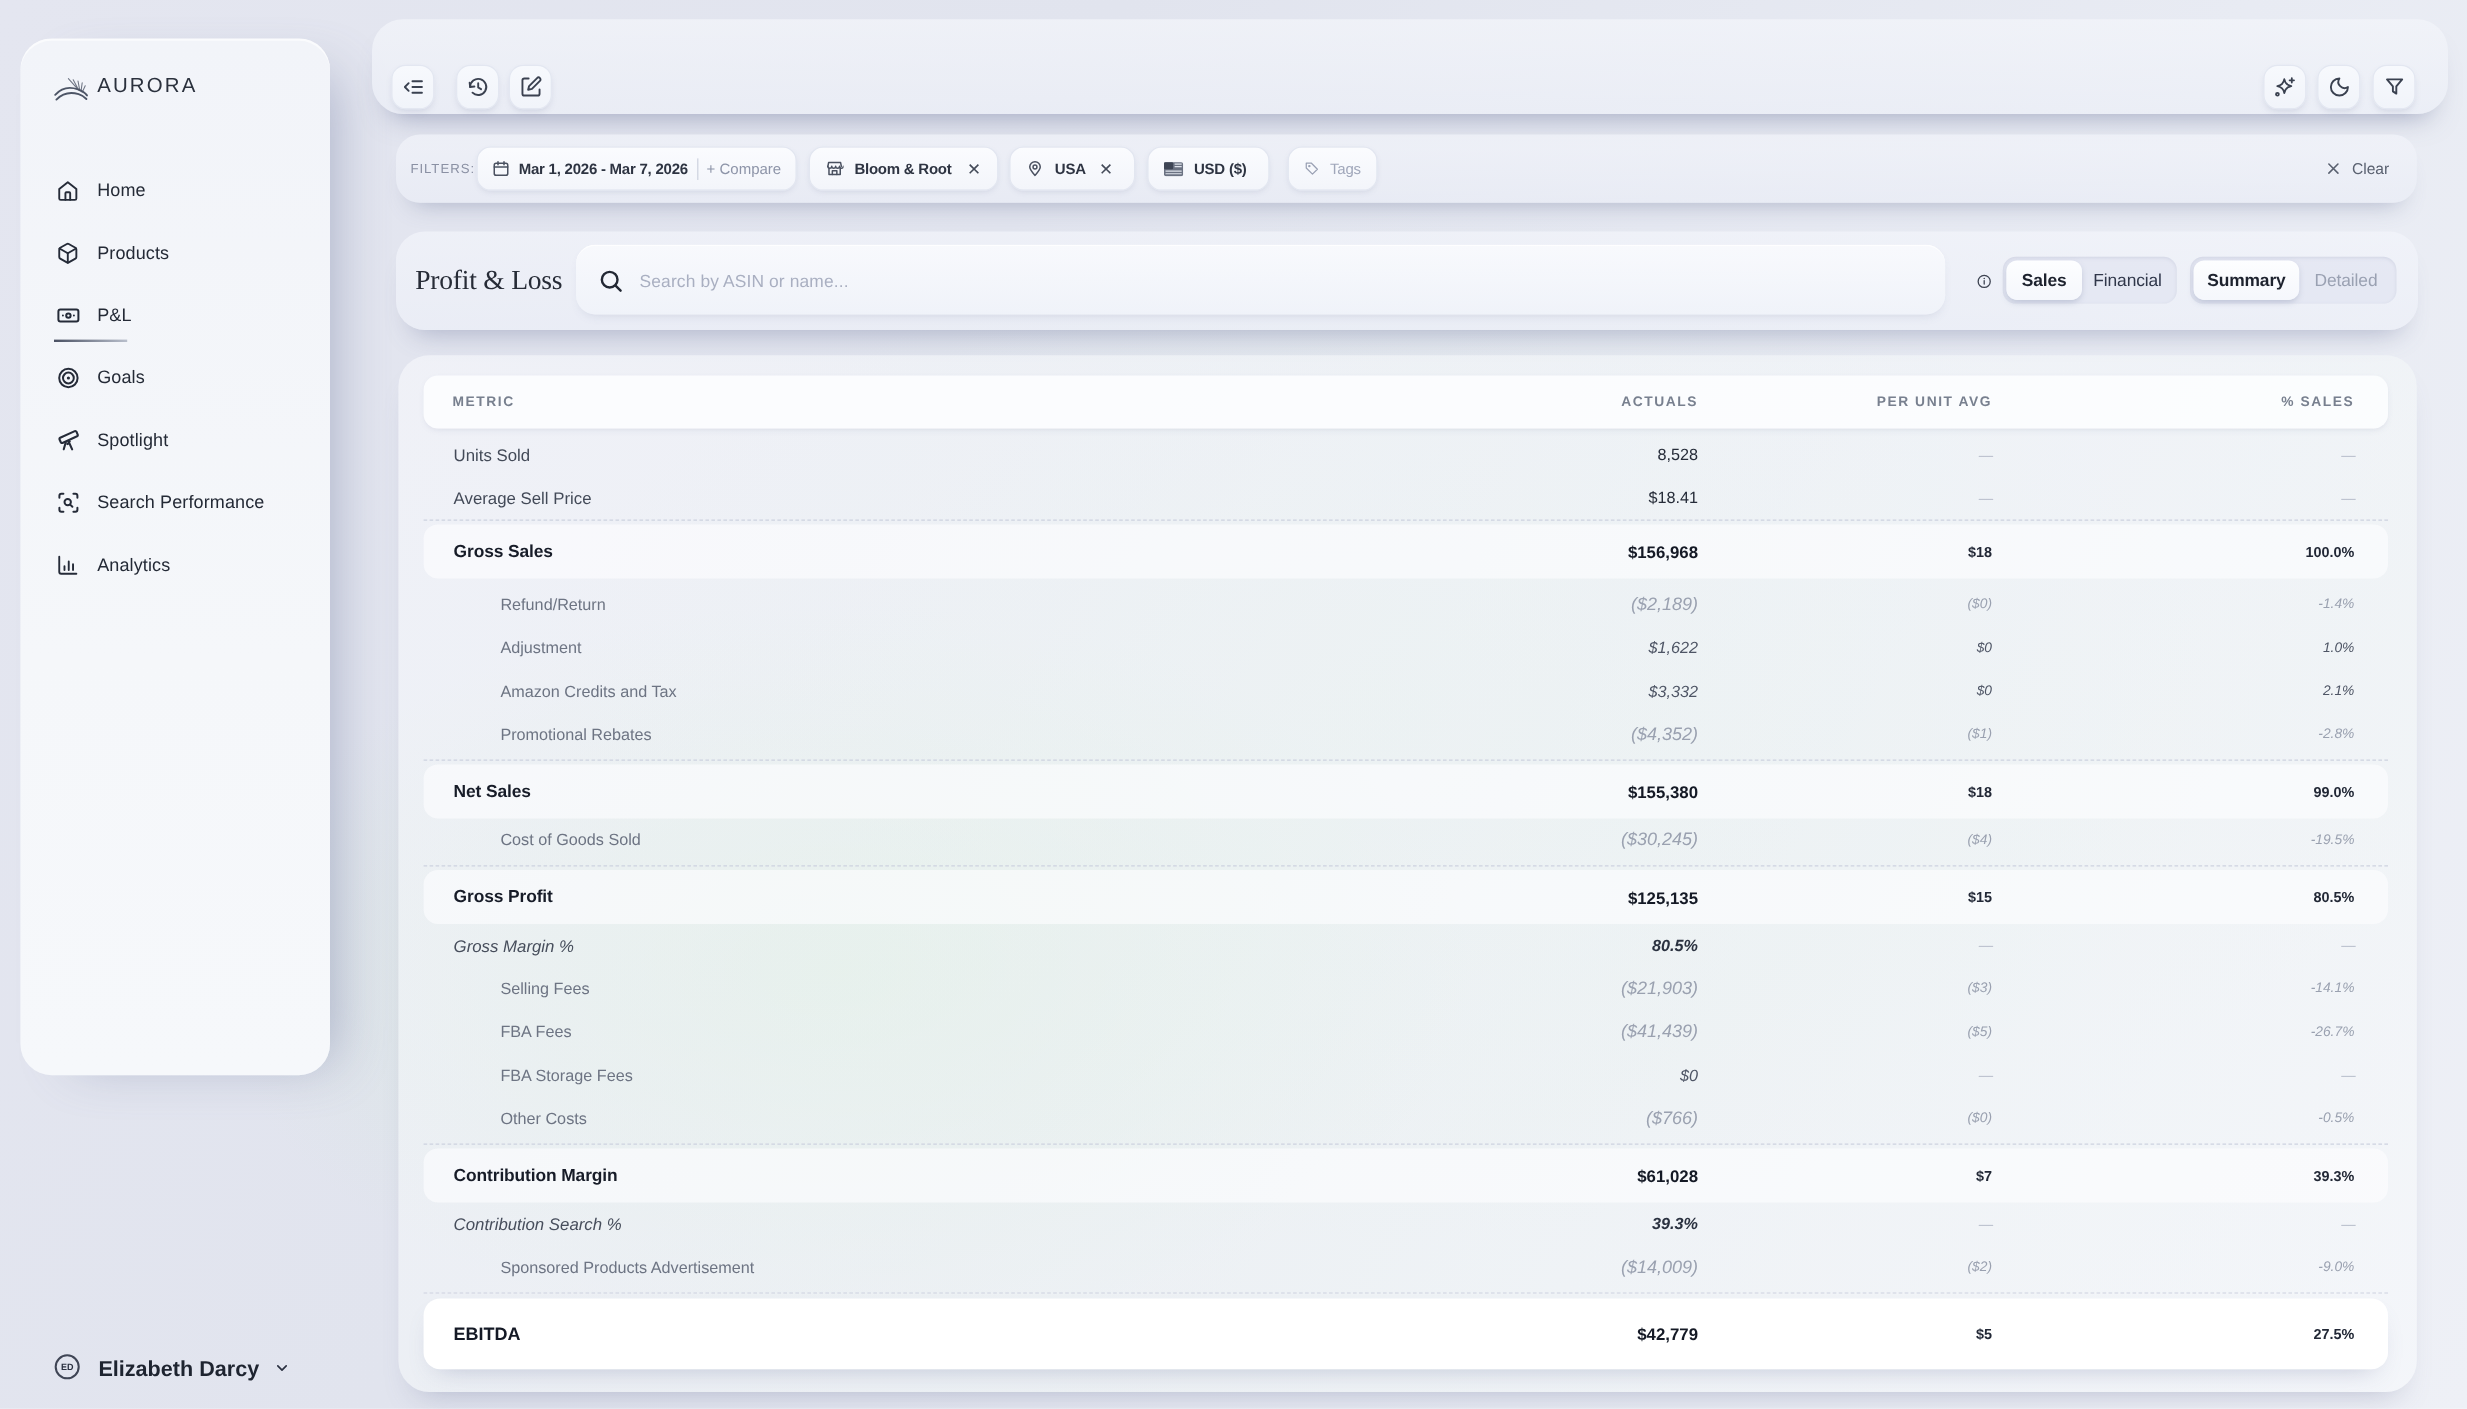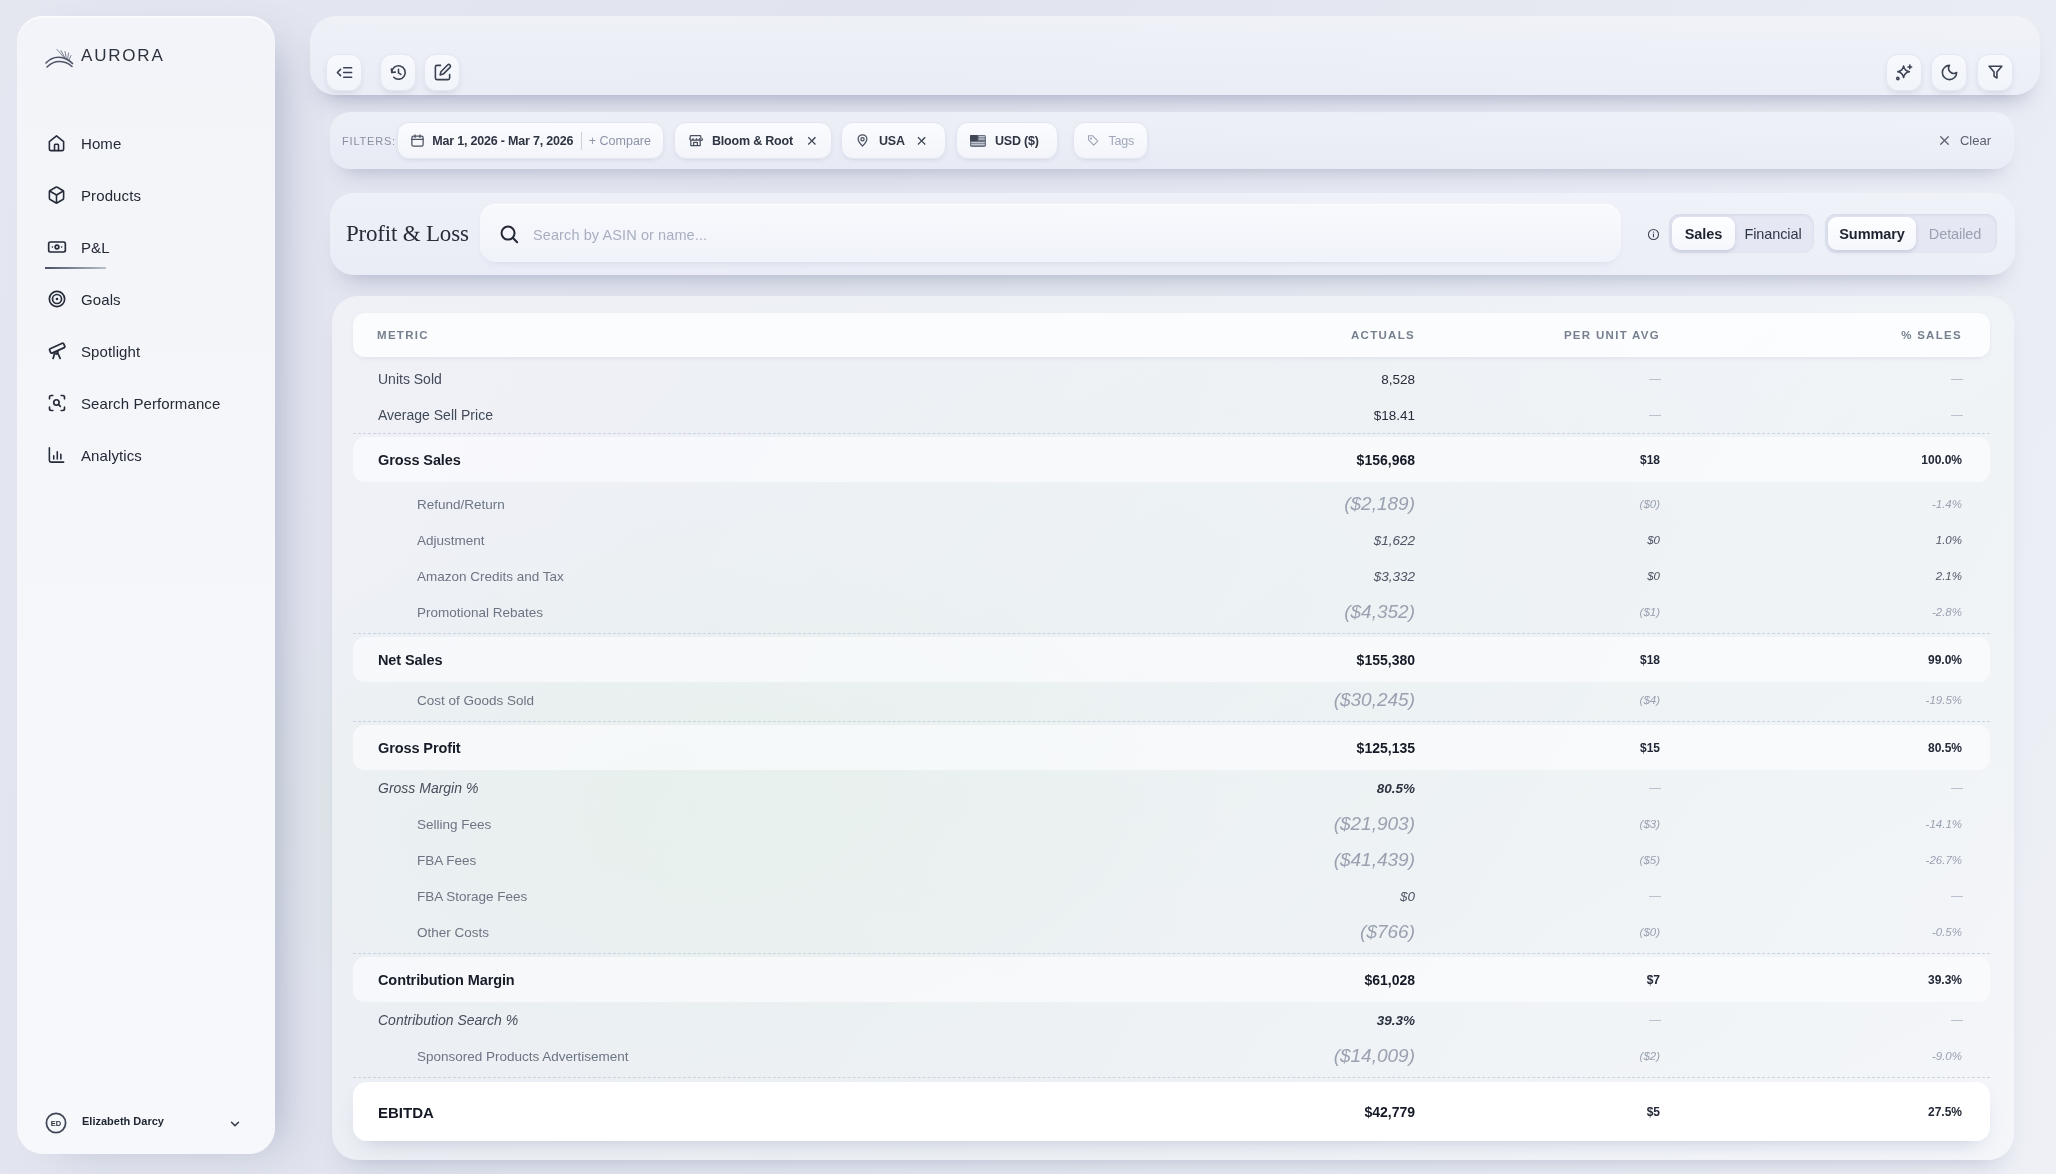--- a/index.html
+++ b/index.html
@@ -10,21 +10,21 @@
     background:
       radial-gradient(820px 480px at 700px 810px, rgba(203,232,205,.5), rgba(203,232,205,0) 64%),
       radial-gradient(1000px 620px at 1150px 600px, rgba(213,236,219,.28), rgba(213,236,219,0) 70%),
       linear-gradient(118deg,#e4e6f0 0%,#e1e4ee 35%,#e8ebf3 70%,#eef0f6 100%);
     color:#232833;
   }
   .abs { position:absolute; }
 
   
   #sidebar {
-    left:17px; top:16px; width:258px; height:1138px;
+    left:17px; top:32px; width:258px; height:864px;
     background:linear-gradient(180deg,#f2f4f9 0%,#f5f7fa 60%,#f6f8fb 100%);
     border-radius:26px;
     box-shadow:24px 10px 44px -22px rgba(100,110,150,.45), 0 2px 0 rgba(255,255,255,.6) inset;
   }
   .menu-item { position:absolute; left:0; width:100%; height:36px; }
   .menu-item svg { position:absolute; left:30px; top:50%; transform:translateY(-50%); }
   .menu-item .lbl { position:absolute; left:64px; top:50%; transform:translateY(-50%);
     font-size:15px; color:#242a36; letter-spacing:.1px; }
 
   
@@ -110,21 +110,21 @@
   .row .lbl { position:absolute; left:25px; top:50%; transform:translateY(-50%);
     font-size:14px; color:#434a58; }
   .row .lbl.ind { left:64px; color:#6d7483; font-size:13.5px; }
   .cell { position:absolute; top:50%; transform:translateY(-50%); text-align:right; }
   .c1 { right:575px; } .c2 { right:330px; } .c3 { right:28px; }
   .v  { font-size:13.5px; color:#262c39; }
   .vs { font-size:12px; color:#262c39;text-align:right; }
   .dash { font-size:12px; color:#b5bbc9; letter-spacing:-1px; }
   .neg { font-style:italic; color:#9aa1b0; }
   .pos { font-style:italic; color:#4e5565; }
-  .vneg { font-size:19px; } .vpos { font-size:13.5px; }
+  .vneg { font-size:15px; } .vpos { font-size:13.5px; }
   .sneg { font-size:11.5px; } .spos { font-size:11.5px; }
   .srow {
     position:relative; height:45px;
     background:rgba(253,254,255,.62); border-radius:12px;
   }
   .srow .lbl { position:absolute; left:25px; top:50%; transform:translateY(-50%);
     font-size:14.5px; font-weight:bold; color:#171c28; letter-spacing:-.1px; }
   .srow .v { font-weight:bold; font-size:14px; color:#141925; }
   .srow .vs { font-weight:bold; color:#222836; }
   .irow .lbl { font-style:italic; color:#474e5c; }
@@ -208,21 +208,21 @@
         <path d="M3 3 v16 a2 2 0 0 0 2 2 h16"></path>
         <path d="M8.5 17 v-4 M13 17 V8 M17.5 17 v-6"></path>
       </svg>
     <span class="lbl">Analytics</span>
   </div>
 
   <svg class="abs" style="left:28px; top:1096px;" width="22" height="22" viewBox="0 0 22 22" fill="none">
       <circle cx="11" cy="11" r="9.6" stroke="#3f4555" stroke-width="1.7"></circle>
       <text x="11" y="14" text-anchor="middle" font-size="7.5" font-weight="bold" fill="#2a3040" font-family="Liberation Sans">ED</text>
     </svg>
-  <div class="abs" style="left:65px; top:1099px; font-size:11px; font-weight:bold; color:#1e2430;">Elizabeth Darcy</div>
+  <div class="abs" style="left:65px; top:1099px; font-size:18px; font-weight:bold; color:#1e2430;">Elizabeth Darcy</div>
   <svg class="abs" style="left:211px; top:1101px;" width="14" height="14" viewBox="0 0 24 24" fill="none" stroke="#2a3040" stroke-width="2.4" stroke-linecap="round" stroke-linejoin="round">
       <path d="M6 9 l6 6 6-6"></path>
     </svg>
 </div>
 
 <div id="toolbar" class="abs">
   <div class="icon-btn" style="left:16px;">
     <svg width="19" height="19" viewBox="0 0 24 24" fill="none" stroke="#3a4150" stroke-width="2" stroke-linecap="round" stroke-linejoin="round">
         <path d="M7 8 L3 12 L7 16"></path>
         <path d="M11 6 h10 M11 12 h10 M11 18 h10"></path>

